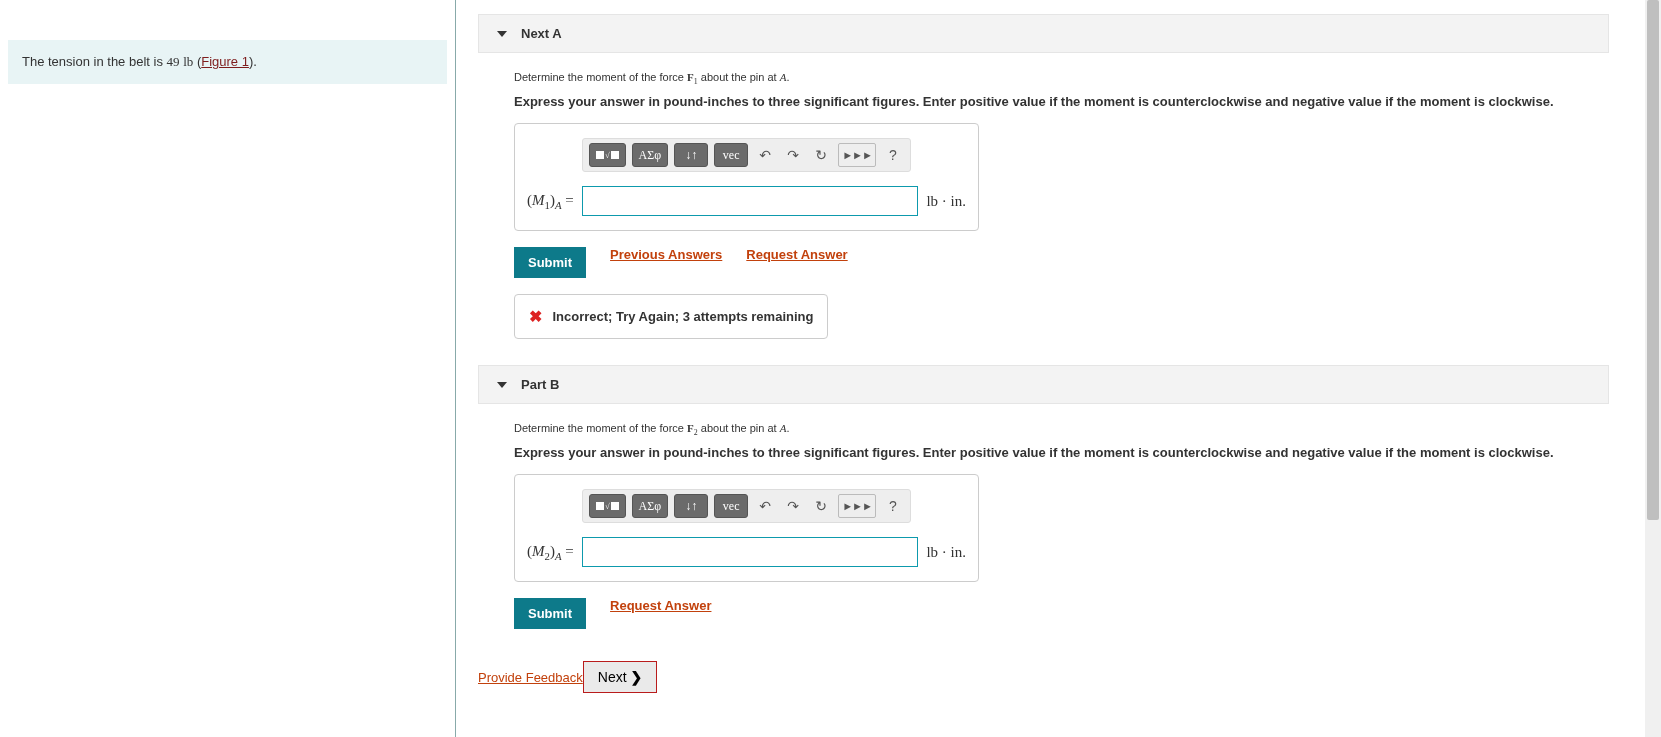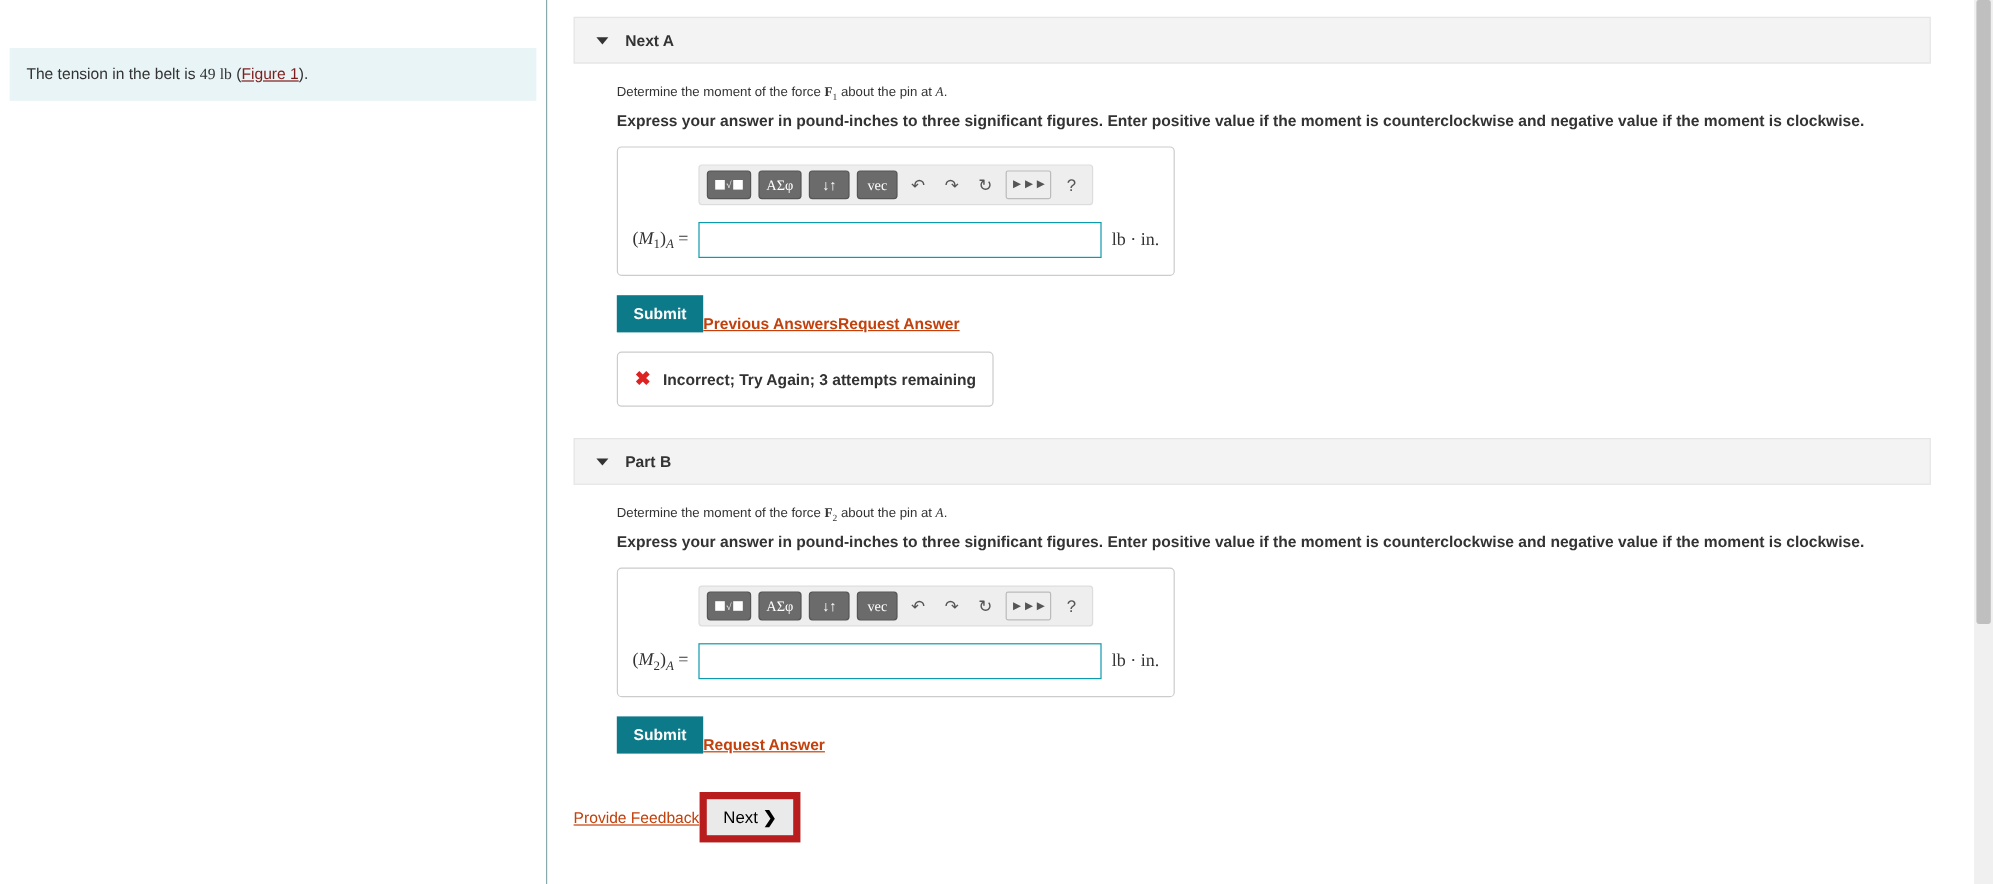--- a/index.html
+++ b/index.html
@@ -116,21 +116,21 @@
   .answer-row .label { font-family: "Times New Roman", serif; font-size: 15px; white-space: nowrap; }
   .answer-row input[type=text] {
     flex: 1;
     height: 30px;
     border: 1px solid #0d9aad;
     padding: 4px 6px;
     font-size: 14px;
     outline: none;
   }
   .answer-row .unit { font-family: "Times New Roman", serif; font-size: 15px; white-space: nowrap; }
-  .action-row { margin-top: 16px; display: flex; align-items: flex-end; gap: 0; }
+  .action-row { margin-top: 16px; display: flex; align-items: flex-start; gap: 24px; }
   .submit-btn {
     background: #0d7a8a;
     color: #fff;
     border: none;
     padding: 8px 14px;
     font-size: 13px;
     font-weight: bold;
     cursor: pointer;
   }
   .link-a { color: #c2410c; text-decoration: underline; font-size: 13px; font-weight: bold; cursor: pointer; }
@@ -151,21 +151,21 @@
     font-weight: bold;
   }
   .footer-row {
     display: flex;
     align-items: center;
     margin-right: 36px;
     margin-top: 6px;
   }
   .next-btn {
     background: #eaeaea;
-    border: 6px solid #b91c1c;
+    border: 1px solid #b91c1c;
     padding: 7px 14px;
     font-size: 14px;
     cursor: pointer;
     display: inline-flex;
     align-items: center;
     gap: 4px;
   }
   .next-btn .chev { font-weight: bold; }
   .math-toolbar-icon { font-size:11px; display:inline-flex; align-items:center; gap:1px;}
   .math-toolbar-icon .box { display:inline-block; width:8px; height:8px; background:#fff; }

